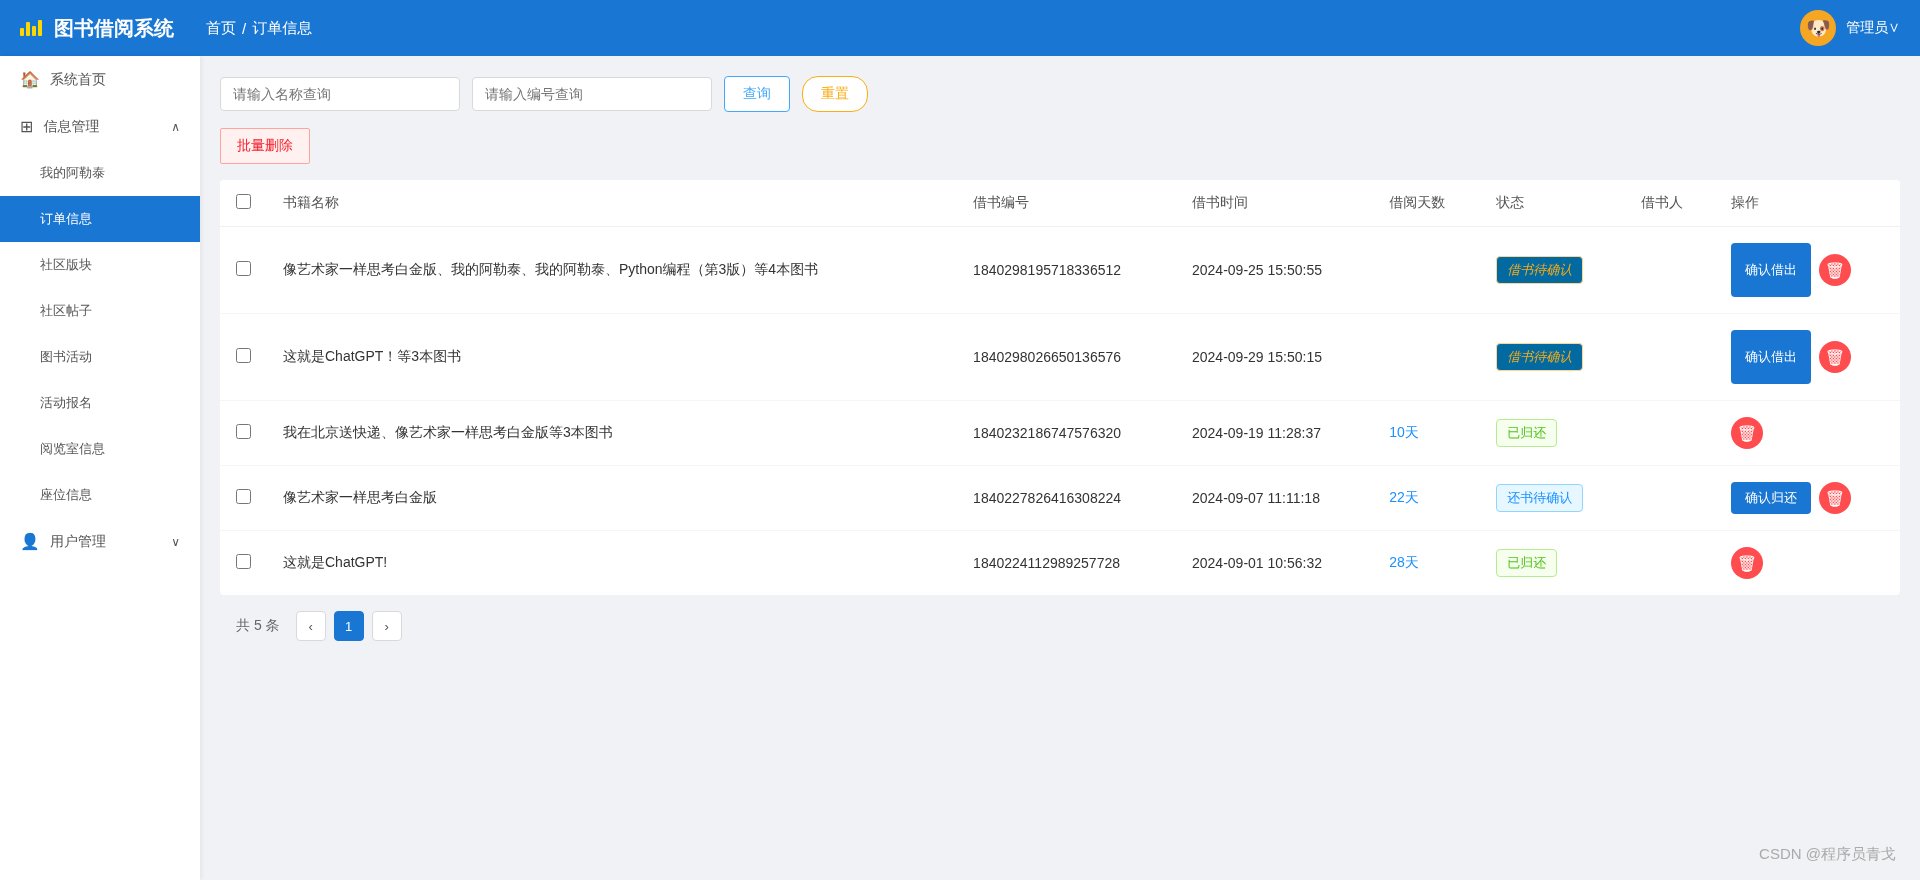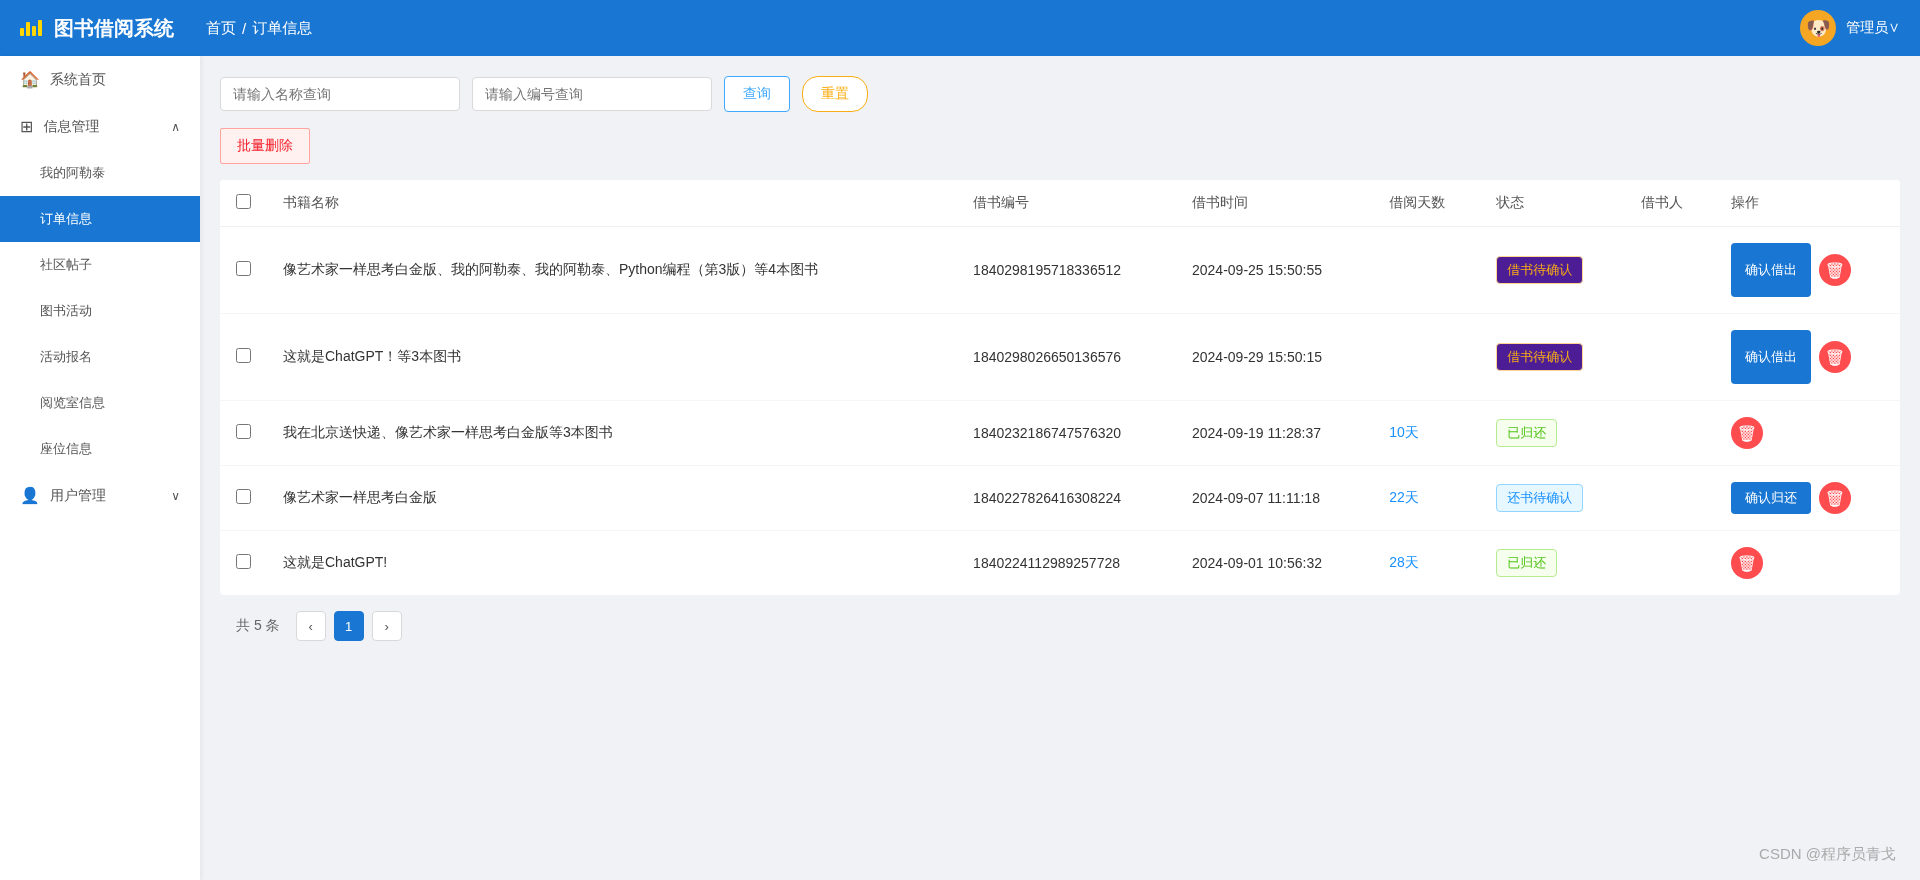--- a/index.html
+++ b/index.html
@@ -84,21 +84,21 @@
     td { padding: 16px; border-bottom: 1px solid #f5f5f5; color: #333; vertical-align: middle; }
     tr:last-child td { border-bottom: none; }
     .checkbox-cell { width: 40px; text-align: center; }
     input[type="checkbox"] { width: 15px; height: 15px; cursor: pointer; }
 
     
     .badge {
       display: inline-block; padding: 4px 10px; border-radius: 4px;
       font-size: 13px; white-space: nowrap;
     }
-    .badge-pending { background: #4c1d95; color: #faad14; border: 1px solid #ffd591; }
+    .badge-pending { background: #0369a1; color: #faad14; border: 1px solid #ffd591; font-style: italic; }
     .badge-returned { background: #f6ffed; color: #52c41a; border: 1px solid #b7eb8f; }
     .badge-return-pending { background: #e6f7ff; color: #1890ff; border: 1px solid #91d5ff; }
 
     
     .days-highlight { color: #1890ff; font-weight: 500; }
 
     
     .action-btns { display: flex; align-items: center; gap: 8px; }
     .btn-confirm-borrow {
       padding: 18px 14px; background: #1976d2; color: white;
@@ -175,20 +175,23 @@
           <span>信息管理</span>
         </div>
         <span class="chevron">∧</span>
       </div>
       <div class="sidebar-sub">
         <div class="sidebar-item">
           <span>我的阿勒泰</span>
         </div>
         <div class="sidebar-item active">
           <span>订单信息</span>
+        </div>
+        <div class="sidebar-item">
+          <span>社区版块</span>
         </div>
         <div class="sidebar-item">
           <span>社区帖子</span>
         </div>
         <div class="sidebar-item">
           <span>图书活动</span>
         </div>
         <div class="sidebar-item">
           <span>活动报名</span>
         </div>

